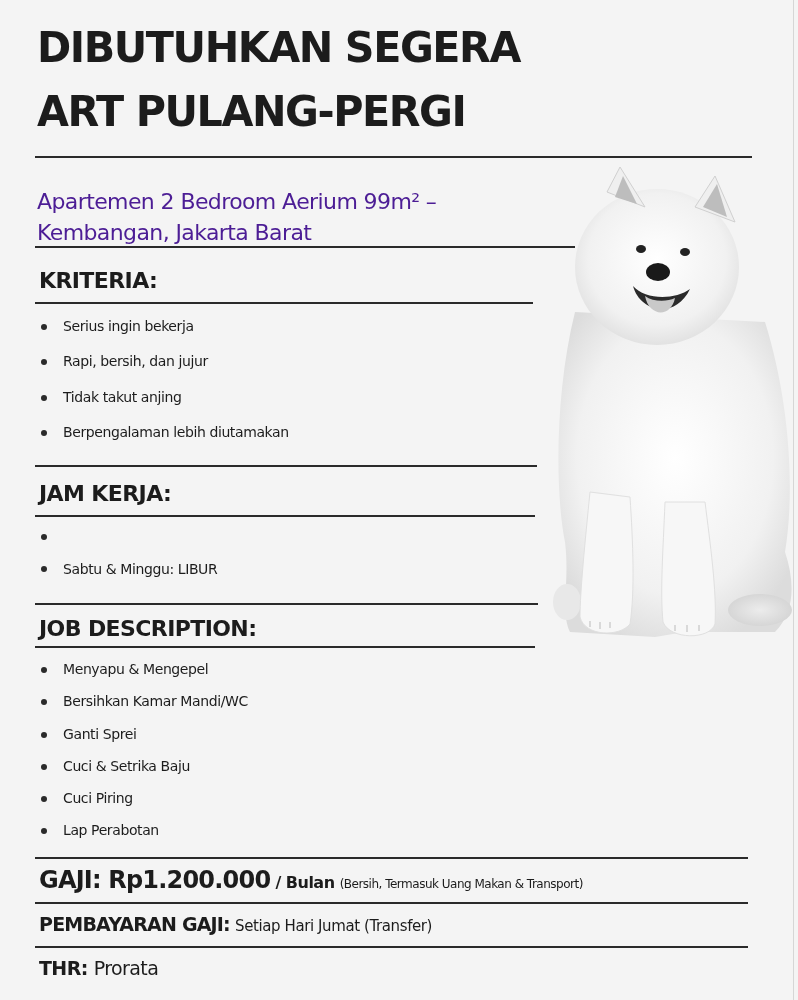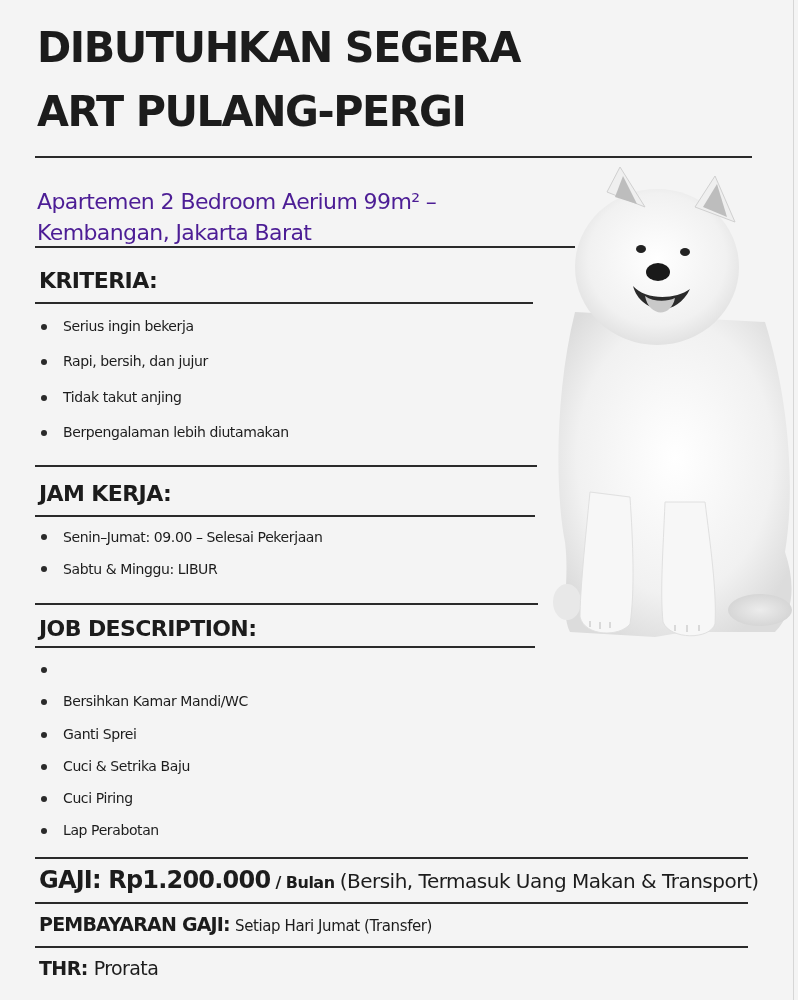--- a/index.html
+++ b/index.html
@@ -58,21 +58,21 @@
     }
     .kriteria li { height: 35.3px; line-height: 35.3px; }
     .kriteria .bullet { top: 15px; }
     .jam li { height: 32px; line-height: 32px; }
     .jam .bullet { top: 13px; }
     .job li { height: 32.3px; line-height: 32.3px; }
     .job .bullet { top: 14px; }
     .gaji-row { left: 39px; white-space: nowrap; color: #1c1c1c; }
     .gaji-label { font-weight: bold; font-size: 24px; letter-spacing: -0.8px; }
     .gaji-per { font-weight: bold; font-size: 16px; letter-spacing: -0.5px; }
-    .gaji-note { font-size: 20px; letter-spacing: -0.5px; }
+    .gaji-note { font-size: 12px; letter-spacing: -0.5px; }
     .pay-label { font-weight: bold; font-size: 19px; letter-spacing: -0.8px; }
     .pay-value { font-size: 15px; letter-spacing: -0.4px; }
     .thr { font-weight: bold; font-size: 19px; letter-spacing: -0.6px; }
     .thr-val { font-weight: normal; }
     .dog { left: 545px; top: 162px; width: 250px; height: 490px; }
     .edge { right: 4px; top: 0; width: 1px; height: 1000px; background: #d6d6d6; }
   </style>
 </head>
 <body>
 
@@ -97,31 +97,31 @@
   <li><span class="bullet"></span><span>Tidak takut anjing</span></li>
   <li><span class="bullet"></span><span>Berpengalaman lebih diutamakan</span></li>
 </ul>
 
 <div class="abs rule" style="top:465px; width:502px;"></div>
 
 <div class="abs heading" style="top:481px;">JAM KERJA:</div>
 <div class="abs rule" style="top:515px; width:500px;"></div>
 
 <ul class="abs list jam" style="top:521px;">
-  <li><span class="bullet"></span><span>Senin–Jumat: 09.00 – Selesai Pekerjaan</span></li>
+  <li><span class="bullet"></span></li>
   <li><span class="bullet"></span><span>Sabtu &amp; Minggu: LIBUR</span></li>
 </ul>
 
 <div class="abs rule" style="top:603px; width:503px;"></div>
 
 <div class="abs heading" style="top:616px;">JOB DESCRIPTION:</div>
 <div class="abs rule" style="top:646px; width:500px;"></div>
 
 <ul class="abs list job" style="top:653px;">
-  <li><span class="bullet"></span></li>
+  <li><span class="bullet"></span><span>Menyapu &amp; Mengepel</span></li>
   <li><span class="bullet"></span><span>Bersihkan Kamar Mandi/WC</span></li>
   <li><span class="bullet"></span><span>Ganti Sprei</span></li>
   <li><span class="bullet"></span><span>Cuci &amp; Setrika Baju</span></li>
   <li><span class="bullet"></span><span>Cuci Piring</span></li>
   <li><span class="bullet"></span><span>Lap Perabotan</span></li>
 </ul>
 
 <div class="abs rule" style="top:857px; width:713px;"></div>
 
 <div class="abs gaji-row" style="top:866px;">

